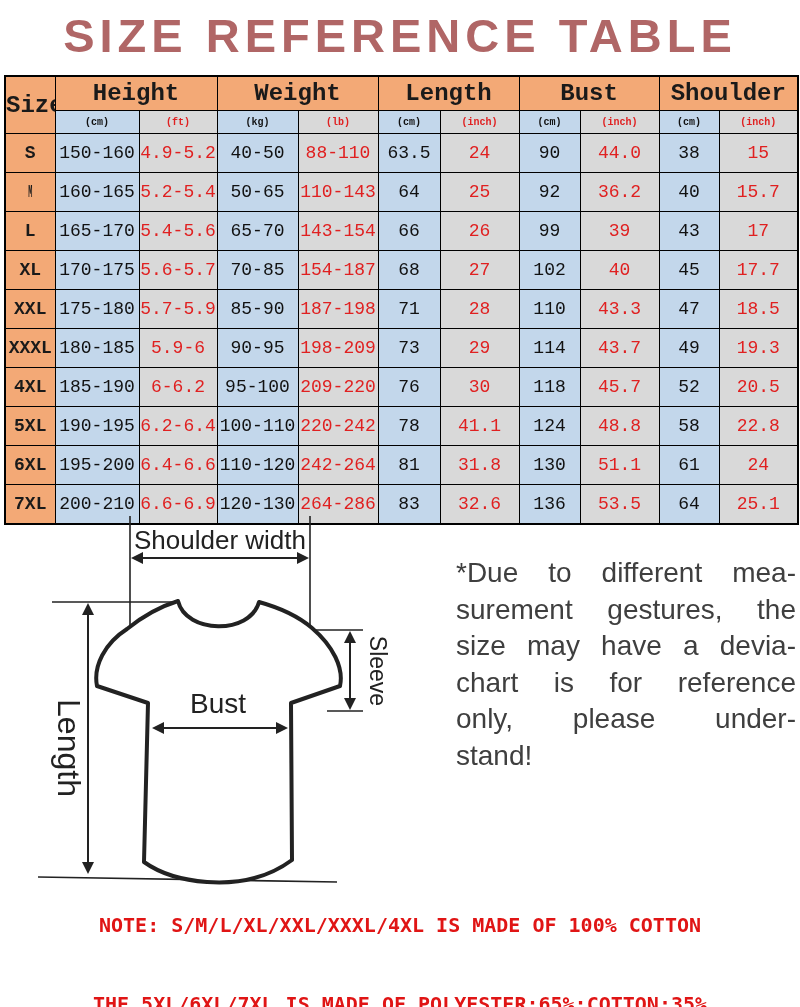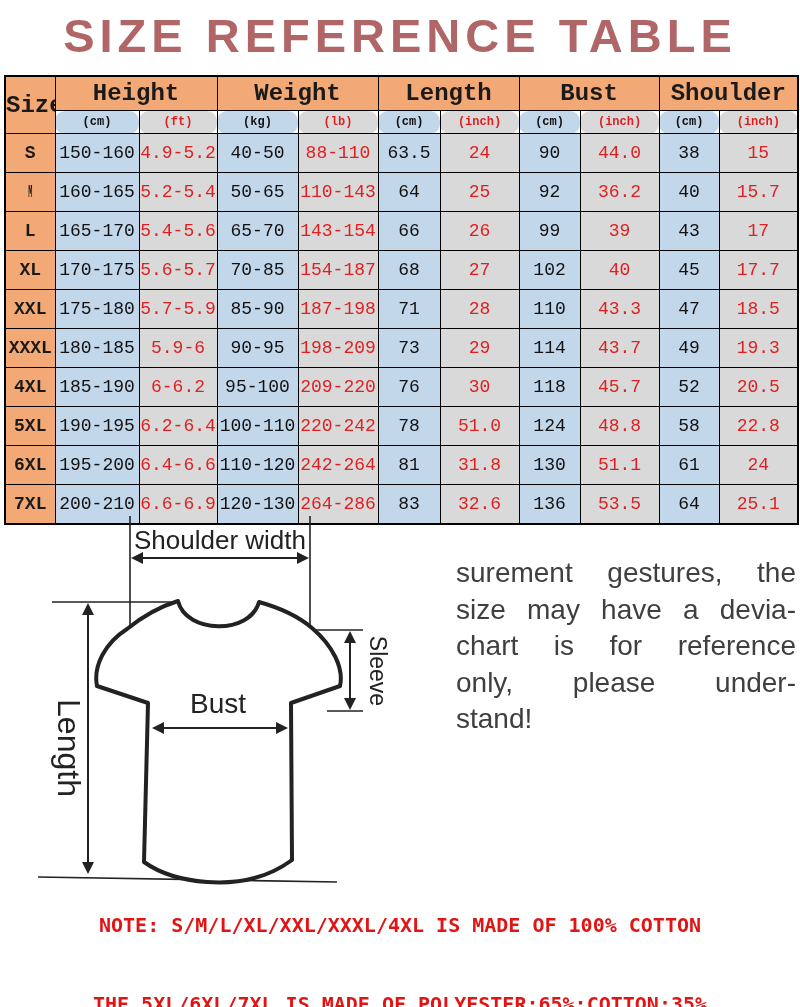--- a/index.html
+++ b/index.html
@@ -12,21 +12,21 @@
          font-size:47px;letter-spacing:5px;color:var(--title,#b06666);white-space:nowrap;}
 
   
   .size-table{position:absolute;left:4px;top:75px;width:791px;border-collapse:collapse;
               table-layout:fixed;border:2px solid #000;}
   .size-table th,.size-table td{border:1px solid #000;text-align:center;vertical-align:middle;
               padding:0;overflow:hidden;white-space:nowrap;}
   .size-table thead tr.grp-row th{height:33px;background:var(--table_header_bg,#f3a976);
               font-family:"Liberation Mono",monospace;font-weight:700;font-size:24px;color:#1a1a1a;}
   .size-table thead tr.unit-row th{height:22px;font-family:"Liberation Mono",monospace;
-              font-weight:700;font-size:12px;border-radius:10px;}
+              font-weight:700;font-size:10px;}
   .size-table th.corner{background:var(--table_header_bg,#f3a976);font-family:"Liberation Mono",monospace;
               font-weight:700;font-size:17px;color:#1a1a1a;}
   .size-table tbody td{height:38px;font-family:"Liberation Mono",monospace;font-size:18px;}
   .size-table td.td-size{background:var(--table_header_bg,#f3a976);font-weight:700;color:#1a1a1a;}
   .c-blue{background:var(--cell_blue,#c3d7eb);color:#111111;}
   .c-gray{background:var(--cell_gray,#d9d9d9);color:var(--value_red,#e02020);}
   .narrow{display:inline-block;transform:scaleX(0.38);transform-origin:center;}
 
   
   .diagram{position:absolute;left:30px;top:515px;width:370px;height:402px;}
@@ -185,21 +185,21 @@
           <td class="c-blue">52</td>
           <td class="c-gray">20.5</td>
         </tr>
         <tr>
           <td class="td-size"><span>5XL</span></td>
           <td class="c-blue">190-195</td>
           <td class="c-gray">6.2-6.4</td>
           <td class="c-blue">100-110</td>
           <td class="c-gray">220-242</td>
           <td class="c-blue">78</td>
-          <td class="c-gray">51.0</td>
+          <td class="c-gray">41.1</td>
           <td class="c-blue">124</td>
           <td class="c-gray">48.8</td>
           <td class="c-blue">58</td>
           <td class="c-gray">22.8</td>
         </tr>
         <tr>
           <td class="td-size"><span>6XL</span></td>
           <td class="c-blue">195-200</td>
           <td class="c-gray">6.4-6.6</td>
           <td class="c-blue">110-120</td>
@@ -273,20 +273,21 @@
 
     <g>
       <line class="ln" x1="161" y1="728" x2="279" y2="728"></line>
       <polygon class="head" points="152,728 164,722 164,734"></polygon>
       <polygon class="head" points="288,728 276,722 276,734"></polygon>
     </g>
     <text x="218" y="713" font-size="28" text-anchor="middle">Bust</text>
   </svg>
 
   <div class="disclaimer" id="disclaimer">
+      <div class="d-line">*Due to different mea-</div>
       <div class="d-line">surement gestures, the</div>
       <div class="d-line">size may have a devia-</div>
       <div class="d-line">chart is for reference</div>
       <div class="d-line">only, please under-</div>
       <div class="d-line">stand!</div>
     </div>
 
   <div class="note note1">NOTE: S/M/L/XL/XXL/XXXL/4XL IS MADE OF 100% COTTON</div>
   <div class="note note2">THE 5XL/6XL/7XL IS MADE OF POLYESTER:65%;COTTON:35%</div>
 

